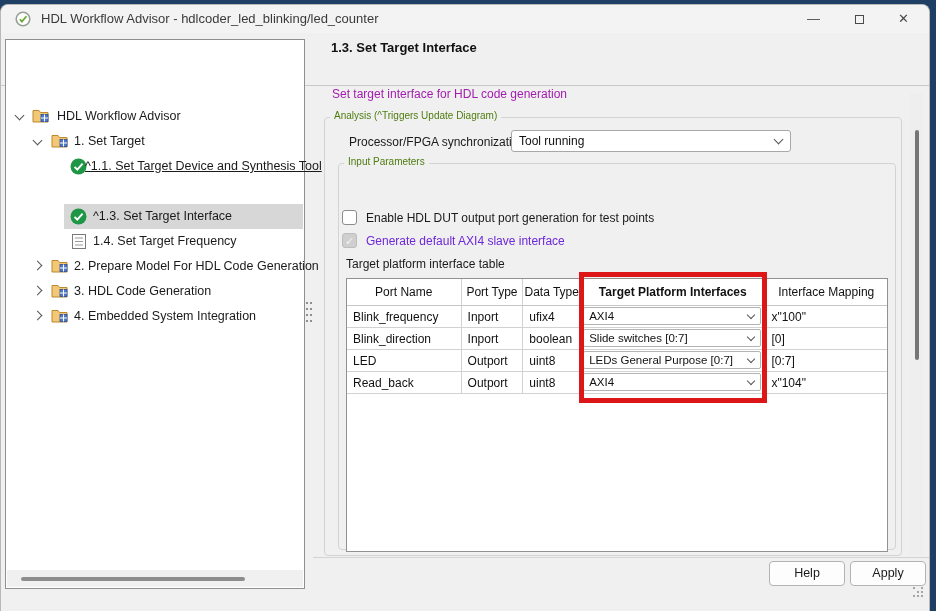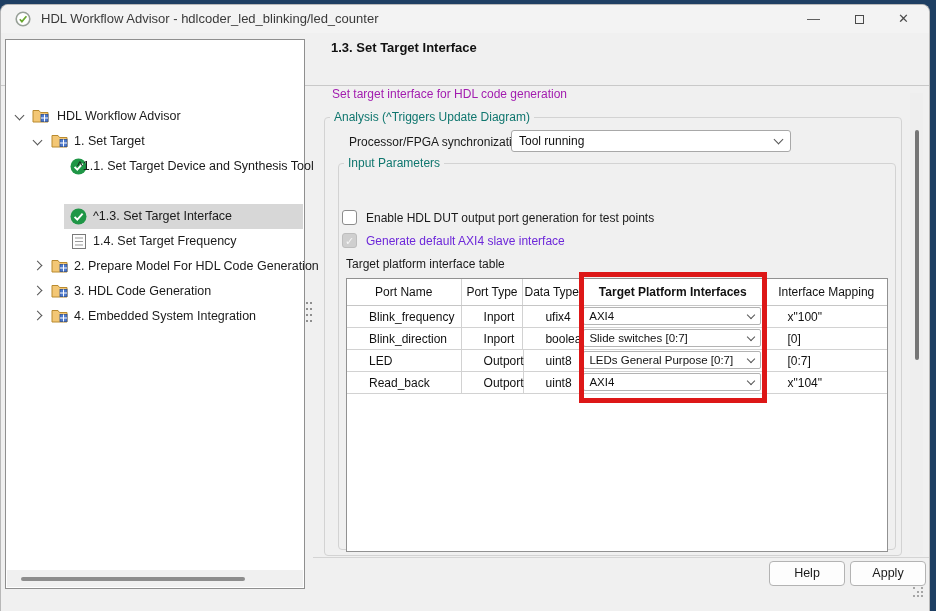--- a/index.html
+++ b/index.html
@@ -43,21 +43,21 @@
 
   
   #splitter-grip { position:absolute; left:305px; top:297px; }
   .grip-dot { width:2px; height:2px; background:#8f8f8f;
               box-shadow:4px 0 #8f8f8f, 0 6px #8f8f8f, 4px 6px #8f8f8f, 0 12px #8f8f8f, 4px 12px #8f8f8f, 0 18px #8f8f8f, 4px 18px #8f8f8f; }
 
   
   #rp { position:absolute; left:312px; top:34px; right:0; bottom:0; }
   #rp-heading { position:absolute; left:18px; top:1px; font-size:13px; font-weight:bold; color:#111; white-space:nowrap; }
   .groupbox { position:absolute; border:1px solid #d3d3d3; border-radius:4px; }
-  .groupbox-label { position:absolute; font-size:12px; color:#0f766e; background:#f0f0f0; padding:0 4px; white-space:nowrap; }
+  .groupbox-label { position:absolute; font-size:10px; color:#4d7c0f; background:#f0f0f0; padding:0 4px; white-space:nowrap; }
   #rp-desc { position:absolute; left:19px; top:48px; font-size:12px; color:#a21caf; white-space:nowrap; }
   #sync-label { position:absolute; left:36px; top:96px; font-size:12px; color:#1a1a1a; white-space:nowrap; }
   .combo { background:#fff; border:1px solid #a8a8a8; border-radius:3px; position:absolute; }
   .combo .val { position:absolute; left:7px; top:50%; transform:translateY(-50%); font-size:12px; color:#111; white-space:nowrap; }
   .combo .chev { position:absolute; right:8px; top:50%; margin-top:-5px; }
   #sync-combo { left:198px; top:91px; width:280px; height:22px; }
   .checkbox { position:absolute; width:15px; height:15px; border:1px solid #8c8c8c; border-radius:3px; background:#fff; }
   .checkbox.checked-disabled { background:#cfcfcf; border-color:#bdbdbd; color:#f6f6f6;
        font-size:11px; line-height:14px; text-align:center; }
   .cb-label { position:absolute; font-size:12px; color:#1a1a1a; white-space:nowrap; }
@@ -68,21 +68,21 @@
   #ptable { position:absolute; left:33px; top:239px; width:542px; height:274px; background:#fff;
             border:1px solid #919191; font-size:12px; color:#111; }
   .trow { display:flex; width:100%; }
   .thead-row { height:27px; border-bottom:1px solid #c6c6c6; }
   .tdata-row { height:22px; border-bottom:1px solid #d2d2d2; }
   .tc { border-right:1px solid #d2d2d2; display:flex; align-items:center; position:relative; }
   .tc:last-child { border-right:none; }
   .c1 { width:115px; } .c2 { width:62px; } .c3 { width:58px; } .c4 { width:185px; } .c5 { width:122px; }
   .thead-row .tc { justify-content:center; }
   .thead-row .tc4-h { font-weight:bold; }
-  .tdata-row .tc { padding-left:22px; }
+  .tdata-row .tc { padding-left:6px; }
   .cell-combo { position:absolute; left:2px; right:3px; top:1px; bottom:2px; background:#fff;
                 border:1px solid #b3b3b3; border-radius:2px; }
   .cell-combo .val { position:absolute; left:5px; top:50%; transform:translateY(-50%); font-size:11.5px; white-space:nowrap; }
   .cell-combo .chev { position:absolute; right:6px; top:50%; margin-top:-4.5px; width:6px; height:6px; }
 
   
   #highlight-rect { position:absolute; left:266px; top:233px; width:188px; height:131px;
                     border:5px solid #dd1717; z-index:40; pointer-events:none; }
 
   
@@ -184,21 +184,21 @@
       <span class="lbl" style="left:67px;">1. Set Target</span>
     </div>
 
     <div class="tree-row" style="top:114px;">
       <span class="icon" style="left:63px;">
         <svg width="17" height="17" viewBox="0 0 17 17">
           <circle cx="8.5" cy="8.5" r="8" fill="#1f9646"></circle>
           <path d="M4.6 8.8 l2.7 2.8 L12.6 5.6" stroke="#ffffff" stroke-width="1.9" fill="none"></path>
         </svg>
       </span>
-      <span class="lbl" style="left:70px;">^1.1. Set Target Device and Synthesis Tool</span>
+      <span class="lbl" style="left:78px;text-decoration:underline;">^1.1. Set Target Device and Synthesis Tool</span>
     </div>
 
 
     <div class="tree-row" style="top:164px;">
       <span class="icon" style="left:63px;">
         <svg width="17" height="17" viewBox="0 0 17 17">
           <circle cx="8.5" cy="8.5" r="8" fill="#1f9646"></circle>
           <path d="M4.6 8.8 l2.7 2.8 L12.6 5.6" stroke="#ffffff" stroke-width="1.9" fill="none"></path>
         </svg>
       </span>

